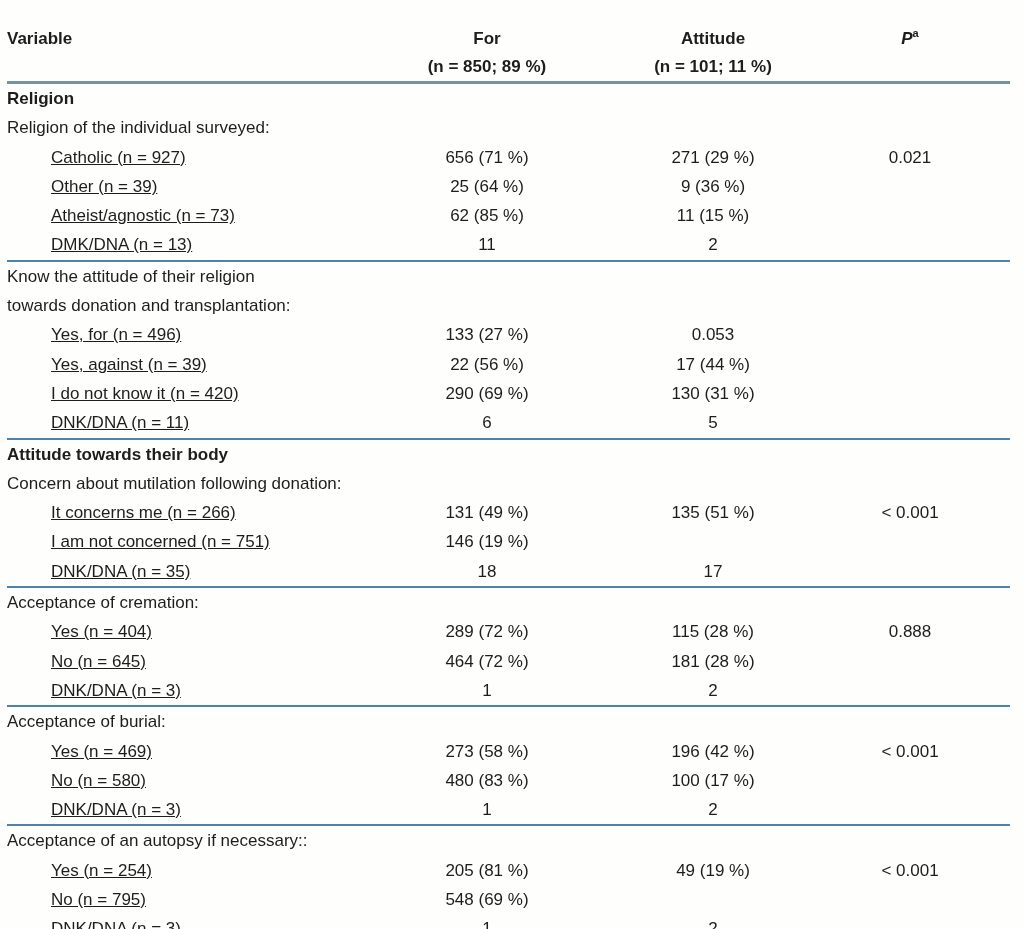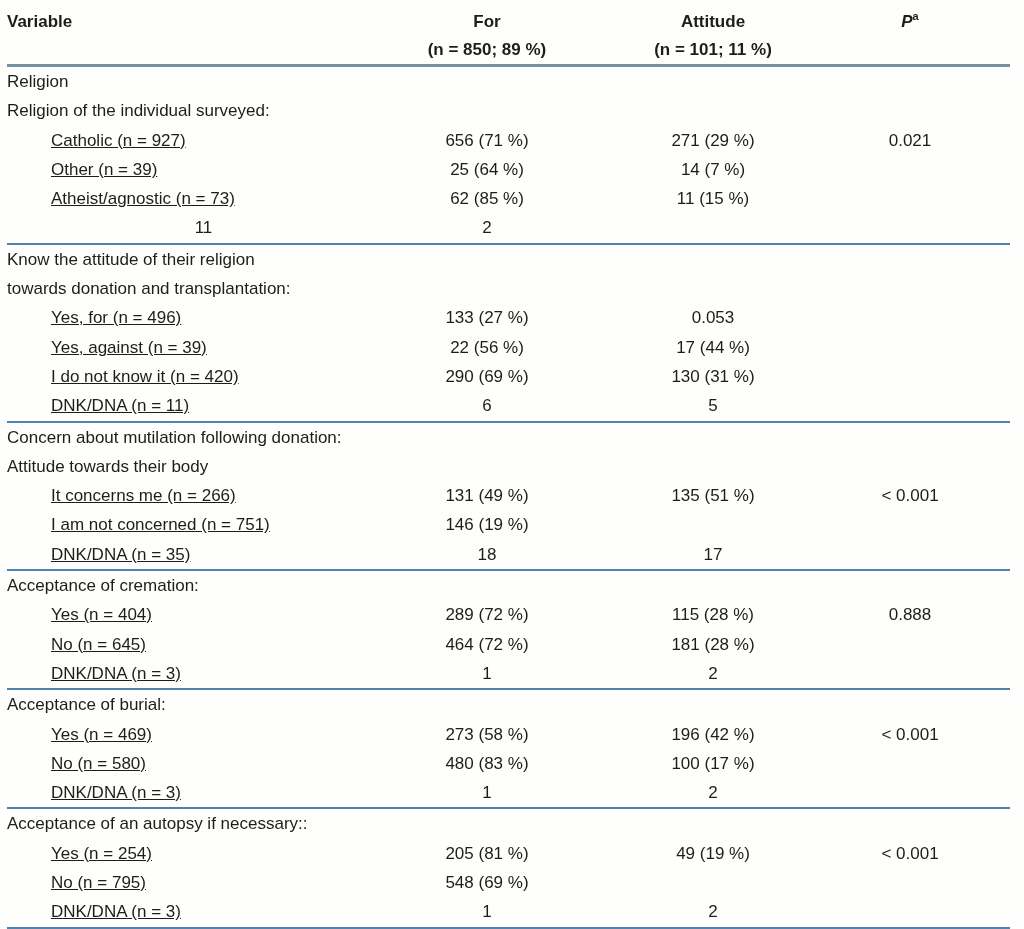--- a/index.html
+++ b/index.html
@@ -10,25 +10,25 @@
     font-size:17px;
     color:#1d1d1b;
     overflow:hidden;
   }
   .wrap{margin-left:7px;width:1003px;}
   .grid{
     display:grid;
     grid-template-columns:393px 174px 278px 116px 1fr;
     align-items:center;
   }
-  .thead{padding-top:8px;align-items:start;line-height:28px;}
+  .thead{padding-top:8px;align-items:start;line-height:28px;margin-top:17px;}
   .b{font-weight:bold;}
   .ctr{text-align:center;}
   .row{height:29.3px;line-height:29.3px;}
-  .sec{font-weight:normal;}
+  .sec{font-weight:bold;}
   .item .c1{padding-left:44px;text-decoration:underline;}
   .c4.pb{font-weight:normal;}
   .rule{height:2px;background:#4d83ac;}
   .rule-top{height:3px;background:#76929f;}
   .pit{font-style:italic;font-weight:bold;}
   .psup{font-weight:bold;font-size:11px;vertical-align:super;line-height:0;}
 </style>
 </head>
 <body>
 
@@ -54,30 +54,31 @@
 
   <div class="grid row item">
     <div class="c1">Catholic (n = 927)</div>
     <div class="c2 ctr">656 (71 %)</div>
     <div class="c3 ctr">271 (29 %)</div>
     <div class="c4 ctr pb">0.021</div>
   </div>
   <div class="grid row item">
     <div class="c1">Other (n = 39)</div>
     <div class="c2 ctr">25 (64 %)</div>
-    <div class="c3 ctr">14 (7 %)</div>
+    <div class="c3 ctr">9 (36 %)</div>
     <div class="c4 ctr"></div>
   </div>
   <div class="grid row item">
     <div class="c1">Atheist/agnostic (n = 73)</div>
     <div class="c2 ctr">62 (85 %)</div>
     <div class="c3 ctr">11 (15 %)</div>
     <div class="c4 ctr"></div>
   </div>
   <div class="grid row item">
+    <div class="c1">DMK/DNA (n = 13)</div>
     <div class="c2 ctr">11</div>
     <div class="c3 ctr">2</div>
     <div class="c4 ctr"></div>
   </div>
 
   <div class="rule"></div>
 
   <div class="row lab">Know the attitude of their religion</div>
   <div class="row lab">towards donation and transplantation:</div>
 
@@ -100,22 +101,22 @@
   </div>
   <div class="grid row item">
     <div class="c1">DNK/DNA (n = 11)</div>
     <div class="c2 ctr">6</div>
     <div class="c3 ctr">5</div>
     <div class="c4 ctr"></div>
   </div>
 
   <div class="rule"></div>
 
+  <div class="row sec">Attitude towards their body</div>
   <div class="row lab">Concern about mutilation following donation:</div>
-  <div class="row sec">Attitude towards their body</div>
 
   <div class="grid row item">
     <div class="c1">It concerns me (n = 266)</div>
     <div class="c2 ctr">131 (49 %)</div>
     <div class="c3 ctr">135 (51 %)</div>
     <div class="c4 ctr pb">&lt; 0.001</div>
   </div>
   <div class="grid row item">
     <div class="c1">I am not concerned (n = 751)</div>
     <div class="c3 ctr">146 (19 %)</div>

